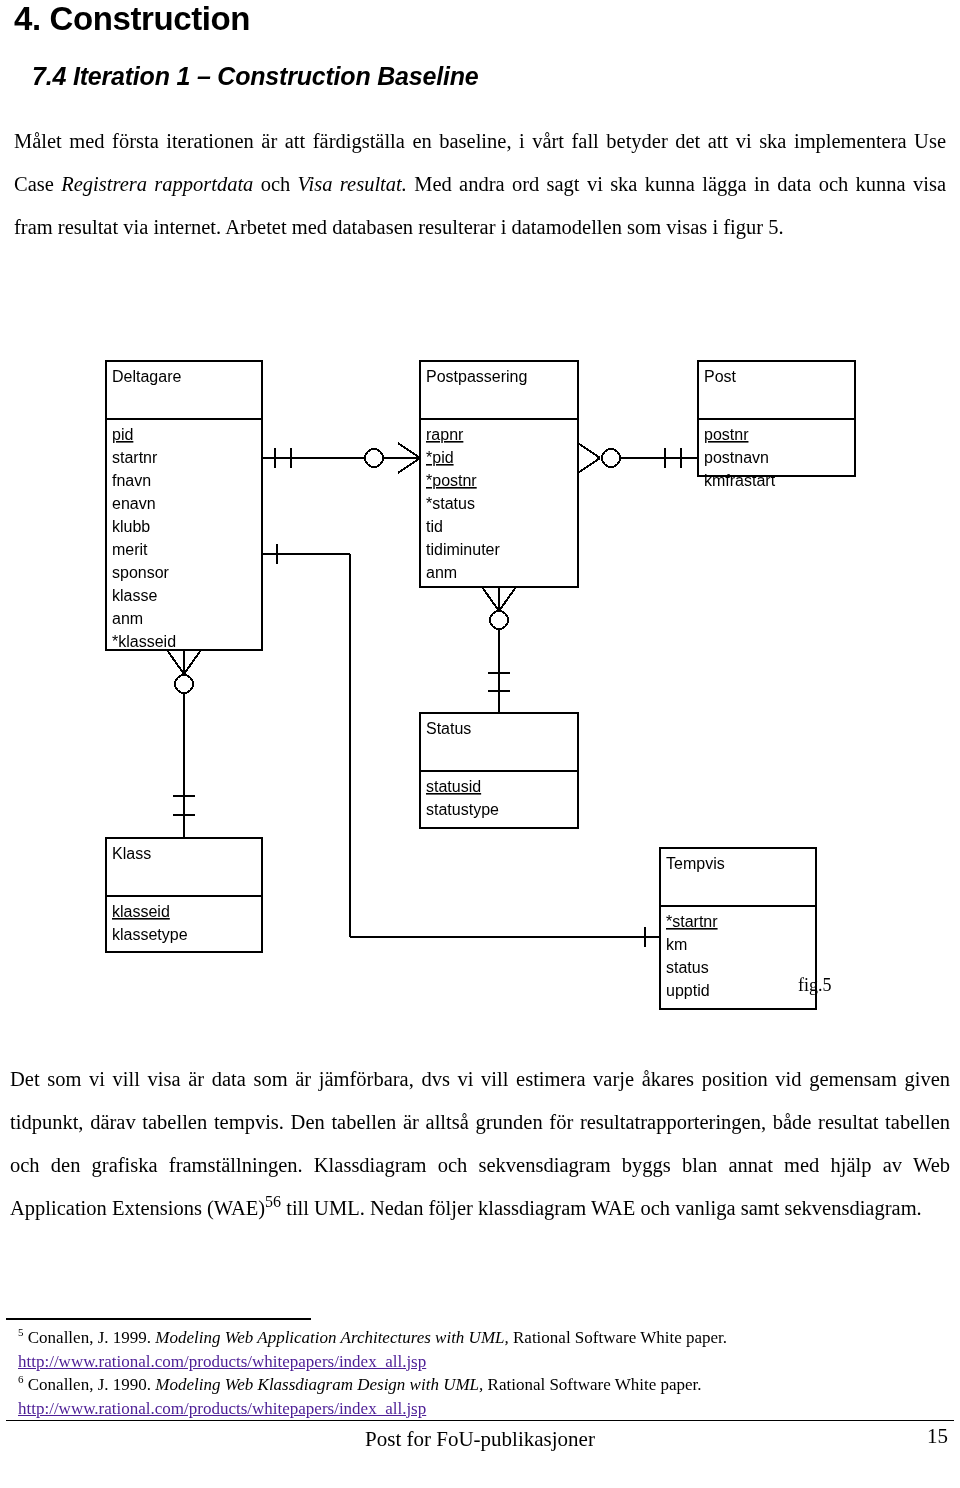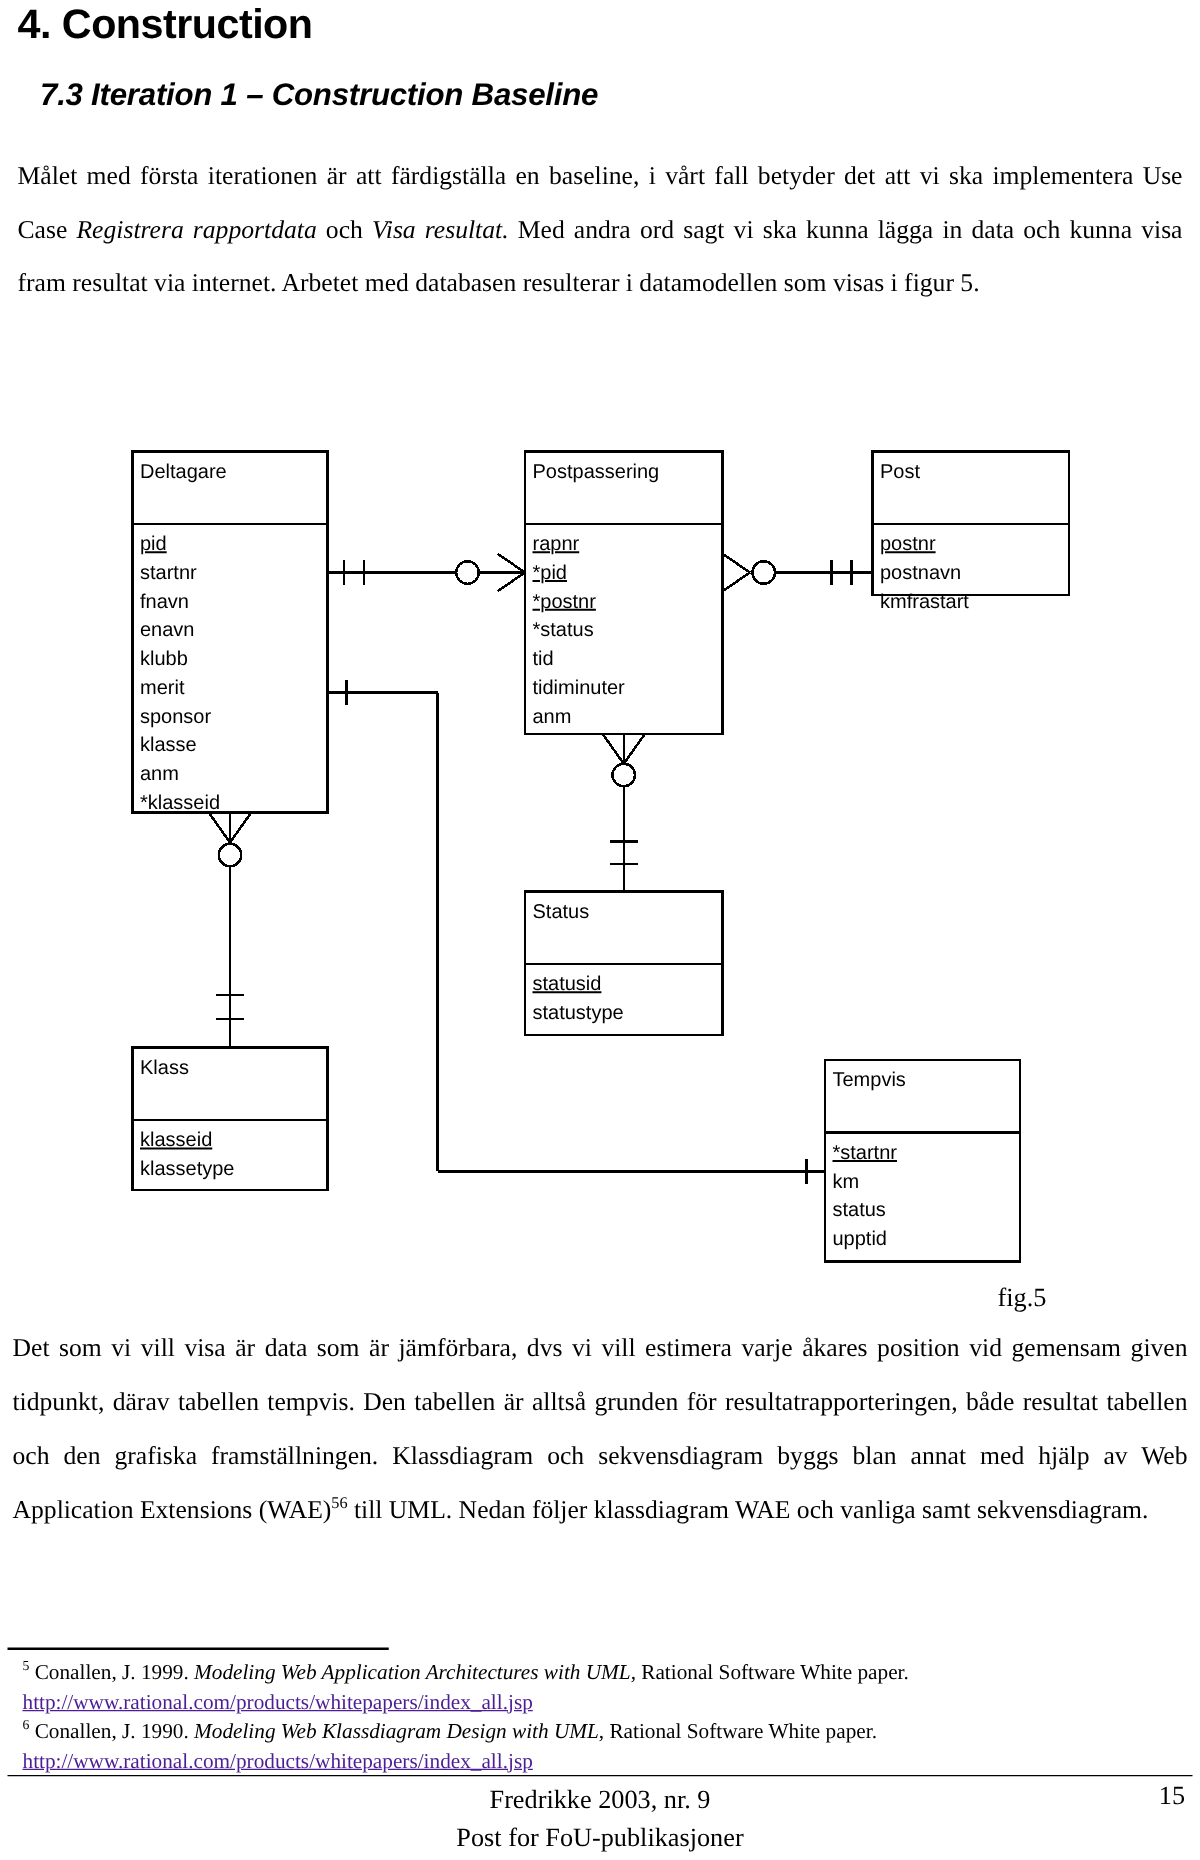--- a/index.html
+++ b/index.html
@@ -57,31 +57,31 @@
     top: 120px;
     width: 932px;
   }
   .para.p-body {
     left: 10px;
     top: 1058px;
     width: 940px;
   }
   .para i { font-style: italic; margin-top: 40px; }
   sup.fnref {
-    font-size: 13px;
+    font-size: 16px;
     vertical-align: super;
     line-height: 0;
   }
 
   
   .fig-caption {
     position: absolute;
     left: 798px;
-    top: 1026px;
-    font-size: 21px;
+    top: 975px;
+    font-size: 18px;
   }
 
   
   .diagram {
     position: absolute;
     left: 0px;
     top: 330px;
     width: 960px;
     height: 700px;
   }
@@ -148,21 +148,21 @@
     top: 1424px;
     font-size: 21px;
   }
 </style>
 </head>
 <body>
 
 <div class="page">
 
   <div class="h1">4. Construction</div>
-  <div class="h2">7.3 Iteration 1 – Construction Baseline</div>
+  <div class="h2">7.4 Iteration 1 – Construction Baseline</div>
 
   <div class="para p-intro"><span>Målet med första iterationen är att färdigställa en baseline, i vårt fall betyder det att vi ska implementera Use Case </span><i>Registrera rapportdata</i><span> och </span><i>Visa resultat.</i><span> Med andra ord sagt vi ska kunna lägga in data och kunna visa fram resultat via internet. Arbetet med databasen resulterar i  datamodellen som visas i figur 5.</span></div>
 
   <div class="diagram">
     <svg width="960" height="700" viewBox="0 0 960 700" xmlns="http://www.w3.org/2000/svg">
       <g fill="none" stroke="#000" stroke-width="2" shape-rendering="crispEdges">
 
         <g>
           <rect x="106" y="31" width="156" height="289"></rect>
           <line x1="106" y1="89" x2="262" y2="89"></line>
@@ -304,18 +304,17 @@
 
   <div class="footnotes">
     <div class="fn-line"><sup>5</sup><span> Conallen, J. 1999. </span><i>Modeling Web Application Architectures  with UML,</i><span>  Rational Software White paper.</span></div>
     <div class="fn-line"><span class="fn-url">http://www.rational.com/products/whitepapers/index_all.jsp</span></div>
     <div class="fn-line"><sup>6</sup><span> Conallen, J. 1990. </span><i>Modeling Web Klassdiagram Design with UML,</i><span>  Rational Software White paper.</span></div>
     <div class="fn-line"><span class="fn-url">http://www.rational.com/products/whitepapers/index_all.jsp</span></div>
   </div>
 
   <div class="footer-rule"></div>
   <div class="footer-center">
-    <div>Fredrikke 2003, nr. 9</div>
     <div>Post for FoU-publikasjoner</div>
   </div>
   <div class="footer-pageno">15</div>
 
 </div>
 
 </body></html>

